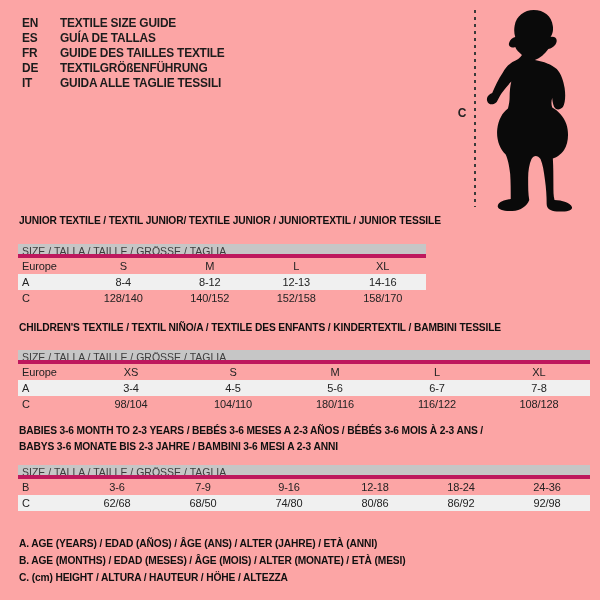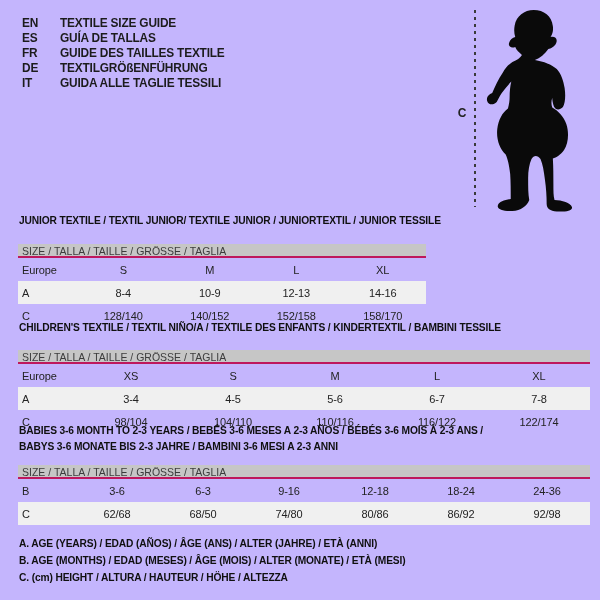--- a/index.html
+++ b/index.html
@@ -1,40 +1,40 @@
 <!DOCTYPE html>
 <html><head>
 <meta charset="utf-8">
 <style>
   html,body{margin:0;padding:0;background:#ffffff;}
   #canvas{
-    position:relative;width:600px;height:600px;background:#c4b5fd;overflow:hidden;
+    position:relative;width:600px;height:600px;background:#fca5a5;overflow:hidden;
     font-family:"Liberation Sans","DejaVu Sans",sans-serif;color:#1c1c1c;
   }
   
   .lang-block{position:absolute;left:22px;top:16px;}
   .lang-row{display:flex;height:15px;line-height:15px;font-size:12.5px;font-weight:bold;letter-spacing:-0.2px;transform:scaleX(0.95);transform-origin:0 0;white-space:nowrap;}
   .lang-code{width:40px;}
   
   .dash-line{position:absolute;left:474px;top:10px;width:2px;height:197px;
     background:repeating-linear-gradient(to bottom,#3a3a3a 0 3.5px,transparent 3.5px 7px);}
   .c-label{position:absolute;left:452px;top:106px;width:20px;text-align:center;font-size:12px;font-weight:bold;color:#222;}
   .baby-svg{position:absolute;left:481px;top:8px;width:110px;height:205px;}
   
   .sec-h{position:absolute;left:19px;font-size:11px;font-weight:bold;color:#101010;white-space:nowrap;
     letter-spacing:-0.15px;transform:scaleX(0.93);transform-origin:0 0;line-height:16px;}
   .note{position:absolute;left:19px;font-size:11px;font-weight:bold;color:#101010;white-space:nowrap;
     letter-spacing:-0.15px;transform:scaleX(0.93);transform-origin:0 0;line-height:15px;}
   
   .tbl{position:absolute;}
   .bar{box-sizing:border-box;width:100%;height:14px;line-height:14px;background:#c6c6c6;
-    border-bottom:2px solid #be185d;color:#3c3c3c;font-size:10.5px;padding-left:4px;
+    border-bottom:4px solid #be185d;color:#3c3c3c;font-size:10.5px;padding-left:4px;
     white-space:nowrap;overflow:hidden;}
   .tbl table{width:100%;border-collapse:collapse;table-layout:fixed;}
-  .tbl td{height:23px;font-size:11px;color:#232323;text-align:center;padding:0;letter-spacing:-0.1px;margin-top:20px;}
+  .tbl td{height:16px;font-size:11px;color:#232323;text-align:center;padding:0;letter-spacing:-0.1px;margin-top:20px;}
   .tbl td.lbl{text-align:left;padding-left:4px;}
   .tbl tr:nth-child(even){background:#f0f0f0;}
 </style>
 </head>
 <body>
 
 <div id="canvas">
 
   <div class="lang-block">
     <div class="lang-row">
@@ -126,21 +126,21 @@
       <tr>
         <td class="lbl">Europe</td>
         <td>S</td>
         <td>M</td>
         <td>L</td>
         <td>XL</td>
       </tr>
       <tr>
         <td class="lbl">A</td>
         <td>8-4</td>
-        <td>10-9</td>
+        <td>8-12</td>
         <td>12-13</td>
         <td>14-16</td>
       </tr>
       <tr>
         <td class="lbl">C</td>
         <td>128/140</td>
         <td>140/152</td>
         <td>152/158</td>
         <td>158/170</td>
       </tr>
@@ -174,23 +174,23 @@
         <td>3-4</td>
         <td>4-5</td>
         <td>5-6</td>
         <td>6-7</td>
         <td>7-8</td>
       </tr>
       <tr>
         <td class="lbl">C</td>
         <td>98/104</td>
         <td>104/110</td>
-        <td>110/116</td>
+        <td>180/116</td>
         <td>116/122</td>
-        <td>122/174</td>
+        <td>108/128</td>
       </tr>
       </tbody>
     </table>
   </div>
 
   <div class="sec-h" style="top:422px">BABIES 3-6 MONTH TO 2-3 YEARS / BEBÉS 3-6 MESES A 2-3 AÑOS / BÉBÉS 3-6 MOIS À 2-3 ANS /</div>
   <div class="sec-h" style="top:438px">BABYS 3-6 MONATE BIS 2-3 JAHRE / BAMBINI 3-6 MESI A 2-3 ANNI</div>
   <div class="tbl" style="left:18px;top:465px;width:572px">
     <div class="bar">SIZE / TALLA / TAILLE / GRÖSSE / TAGLIA</div>
     <table>
@@ -200,21 +200,21 @@
           <col>
           <col>
           <col>
           <col>
           <col>
         </colgroup>
       <tbody>
       <tr>
         <td class="lbl">B</td>
         <td>3-6</td>
-        <td>6-3</td>
+        <td>7-9</td>
         <td>9-16</td>
         <td>12-18</td>
         <td>18-24</td>
         <td>24-36</td>
       </tr>
       <tr>
         <td class="lbl">C</td>
         <td>62/68</td>
         <td>68/50</td>
         <td>74/80</td>

